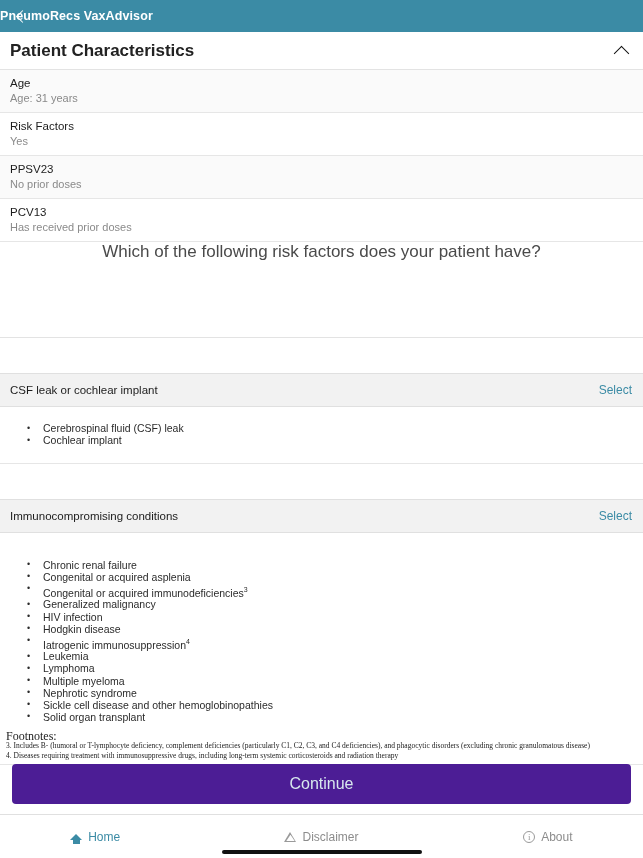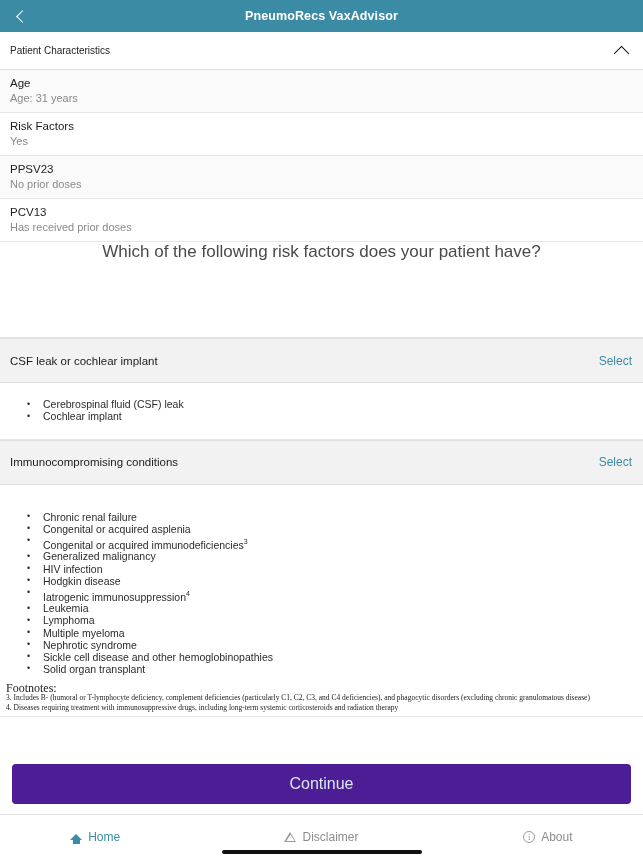--- a/index.html
+++ b/index.html
@@ -41,40 +41,41 @@
   .back-chevron {
     width: 9px;
     height: 9px;
     border-left: 1.6px solid #ffffff;
     border-bottom: 1.6px solid #ffffff;
     transform: rotate(45deg);
     margin-left: 3px;
   }
   .header-title {
     width: 100%;
-    text-align: center;
+    text-align: left;
     color: #ffffff;
     font-size: 12.5px;
     font-weight: bold;
     letter-spacing: 0.1px;
   }
   
   .section-header {
     height: 38px;
     display: flex;
     align-items: center;
     justify-content: space-between;
     padding: 0 14px 0 10px;
     background: #ffffff;
     border-bottom: 1px solid #e3e3e3;
     flex: 0 0 38px;
   }
   .section-header-title {
-    font-size: 10px;
+    font-size: 17px;
     color: #222;
+    font-weight: bold;
   }
   .caret {
     width: 13px;
     height: 13px;
     position: relative;
   }
   .caret:before {
     content: "";
     position: absolute;
     left: 0;
@@ -116,25 +117,26 @@
   }
   
   .options {
     flex: 1 1 auto;
     overflow: hidden;
   }
   .opt-header {
     background: #f2f2f2;
     border-top: 1px solid #e0e0e0;
     border-bottom: 1px solid #e0e0e0;
-    height: 45px;
+    height: 34px;
     display: flex;
     align-items: center;
     justify-content: space-between;
     padding: 0 11px 0 10px;
+    margin-top: 35px;
   }
   .opt-title {
     font-size: 11.5px;
     color: #1c1c1c;
   }
   .opt-select {
     font-size: 12px;
     color: #3b8ba5;
     cursor: pointer;
   }

